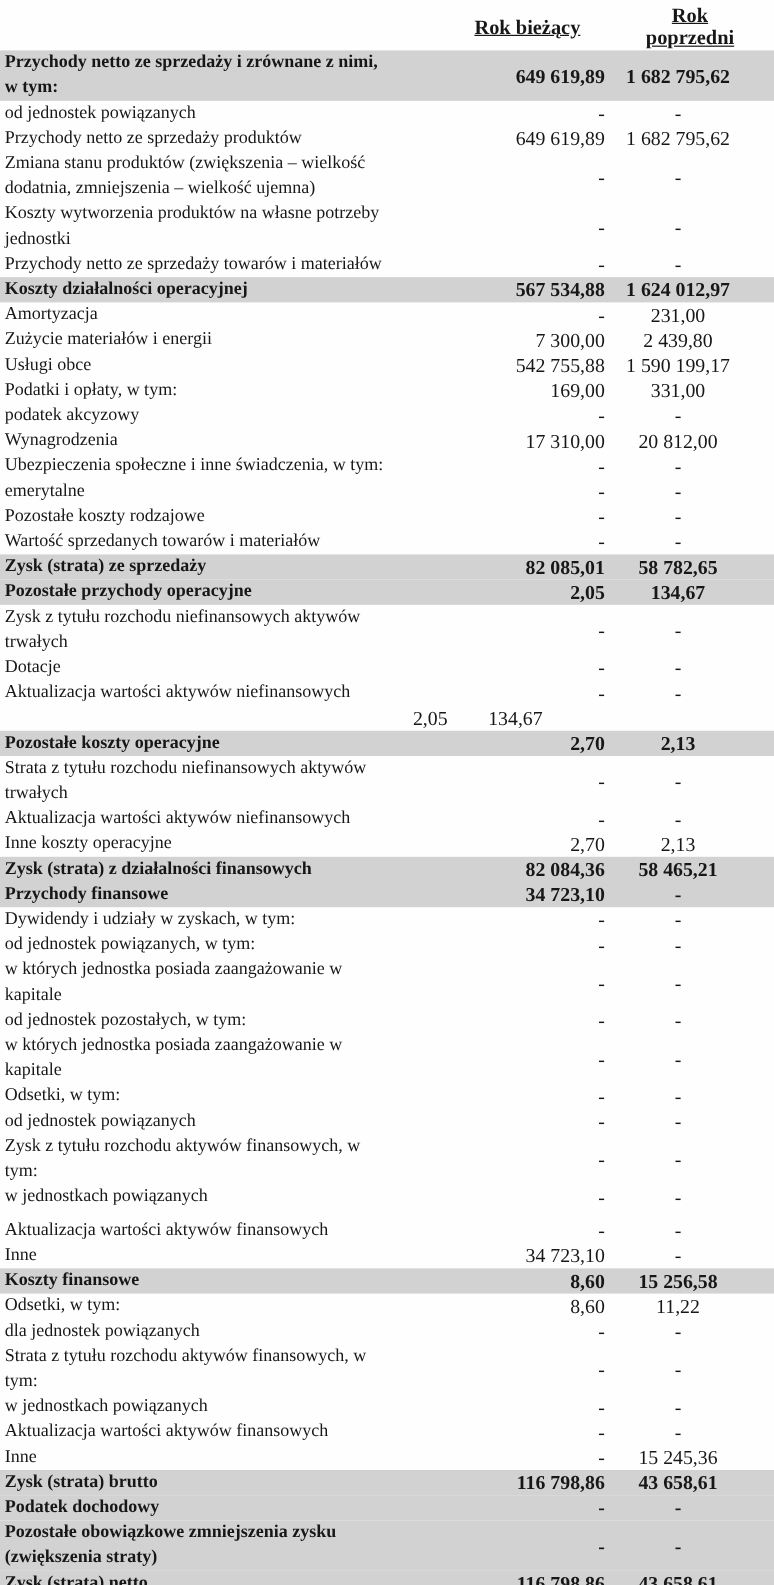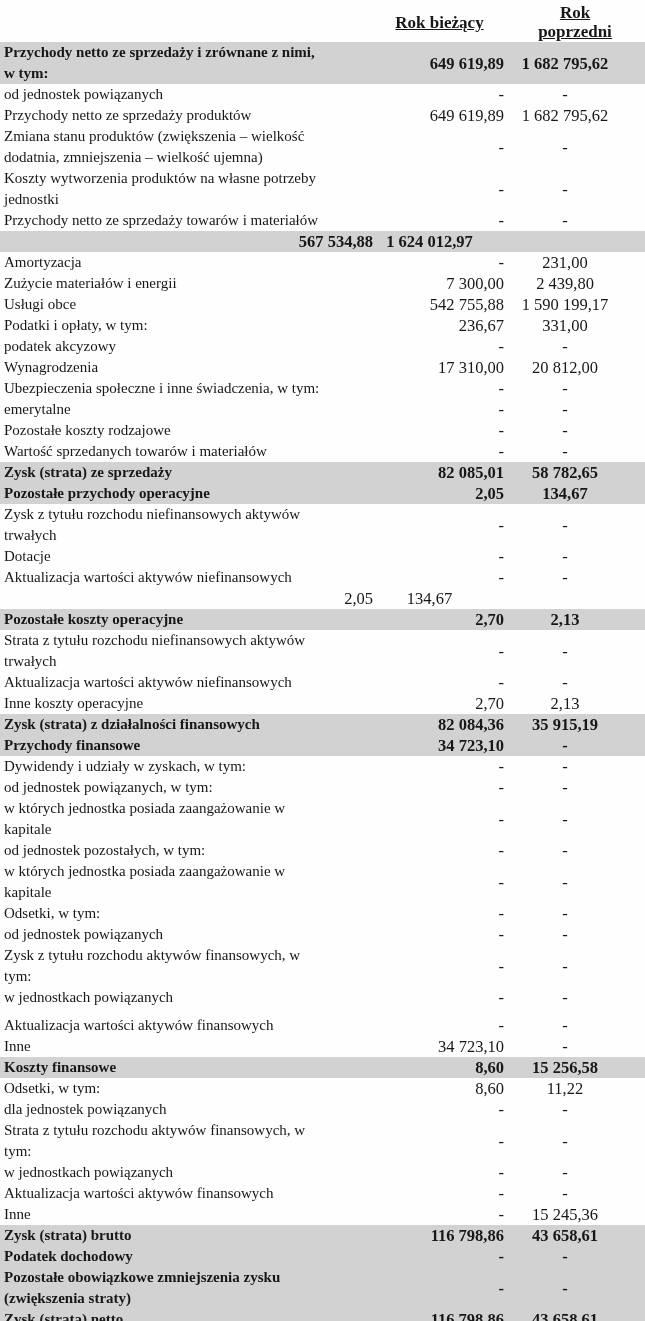--- a/index.html
+++ b/index.html
@@ -110,20 +110,21 @@
       <div class="cell-value previous">-</div>
     </div>
 
     <div class="row">
       <div class="cell-label">Przychody netto ze sprzedaży towarów i materiałów</div>
       <div class="cell-value current">-</div>
       <div class="cell-value previous">-</div>
     </div>
 
     <div class="row emphasis">
+      <div class="cell-label">Koszty działalności operacyjnej</div>
       <div class="cell-value current">567 534,88</div>
       <div class="cell-value previous">1 624 012,97</div>
     </div>
 
     <div class="row">
       <div class="cell-label">Amortyzacja</div>
       <div class="cell-value current">-</div>
       <div class="cell-value previous">231,00</div>
     </div>
 
@@ -134,21 +135,21 @@
     </div>
 
     <div class="row">
       <div class="cell-label">Usługi obce</div>
       <div class="cell-value current">542 755,88</div>
       <div class="cell-value previous">1 590 199,17</div>
     </div>
 
     <div class="row">
       <div class="cell-label">Podatki i opłaty, w tym:</div>
-      <div class="cell-value current">236,67</div>
+      <div class="cell-value current">169,00</div>
       <div class="cell-value previous">331,00</div>
     </div>
 
     <div class="row">
       <div class="cell-label">podatek akcyzowy</div>
       <div class="cell-value current">-</div>
       <div class="cell-value previous">-</div>
     </div>
 
     <div class="row">
@@ -238,21 +239,21 @@
 
     <div class="row">
       <div class="cell-label">Inne koszty operacyjne</div>
       <div class="cell-value current">2,70</div>
       <div class="cell-value previous">2,13</div>
     </div>
 
     <div class="row emphasis">
       <div class="cell-label">Zysk (strata) z działalności finansowych</div>
       <div class="cell-value current">82 084,36</div>
-      <div class="cell-value previous">35 915,19</div>
+      <div class="cell-value previous">58 465,21</div>
     </div>
 
     <div class="row emphasis">
       <div class="cell-label">Przychody finansowe</div>
       <div class="cell-value current">34 723,10</div>
       <div class="cell-value previous">-</div>
     </div>
 
     <div class="row">
       <div class="cell-label">Dywidendy i udziały w zyskach, w tym:</div>

